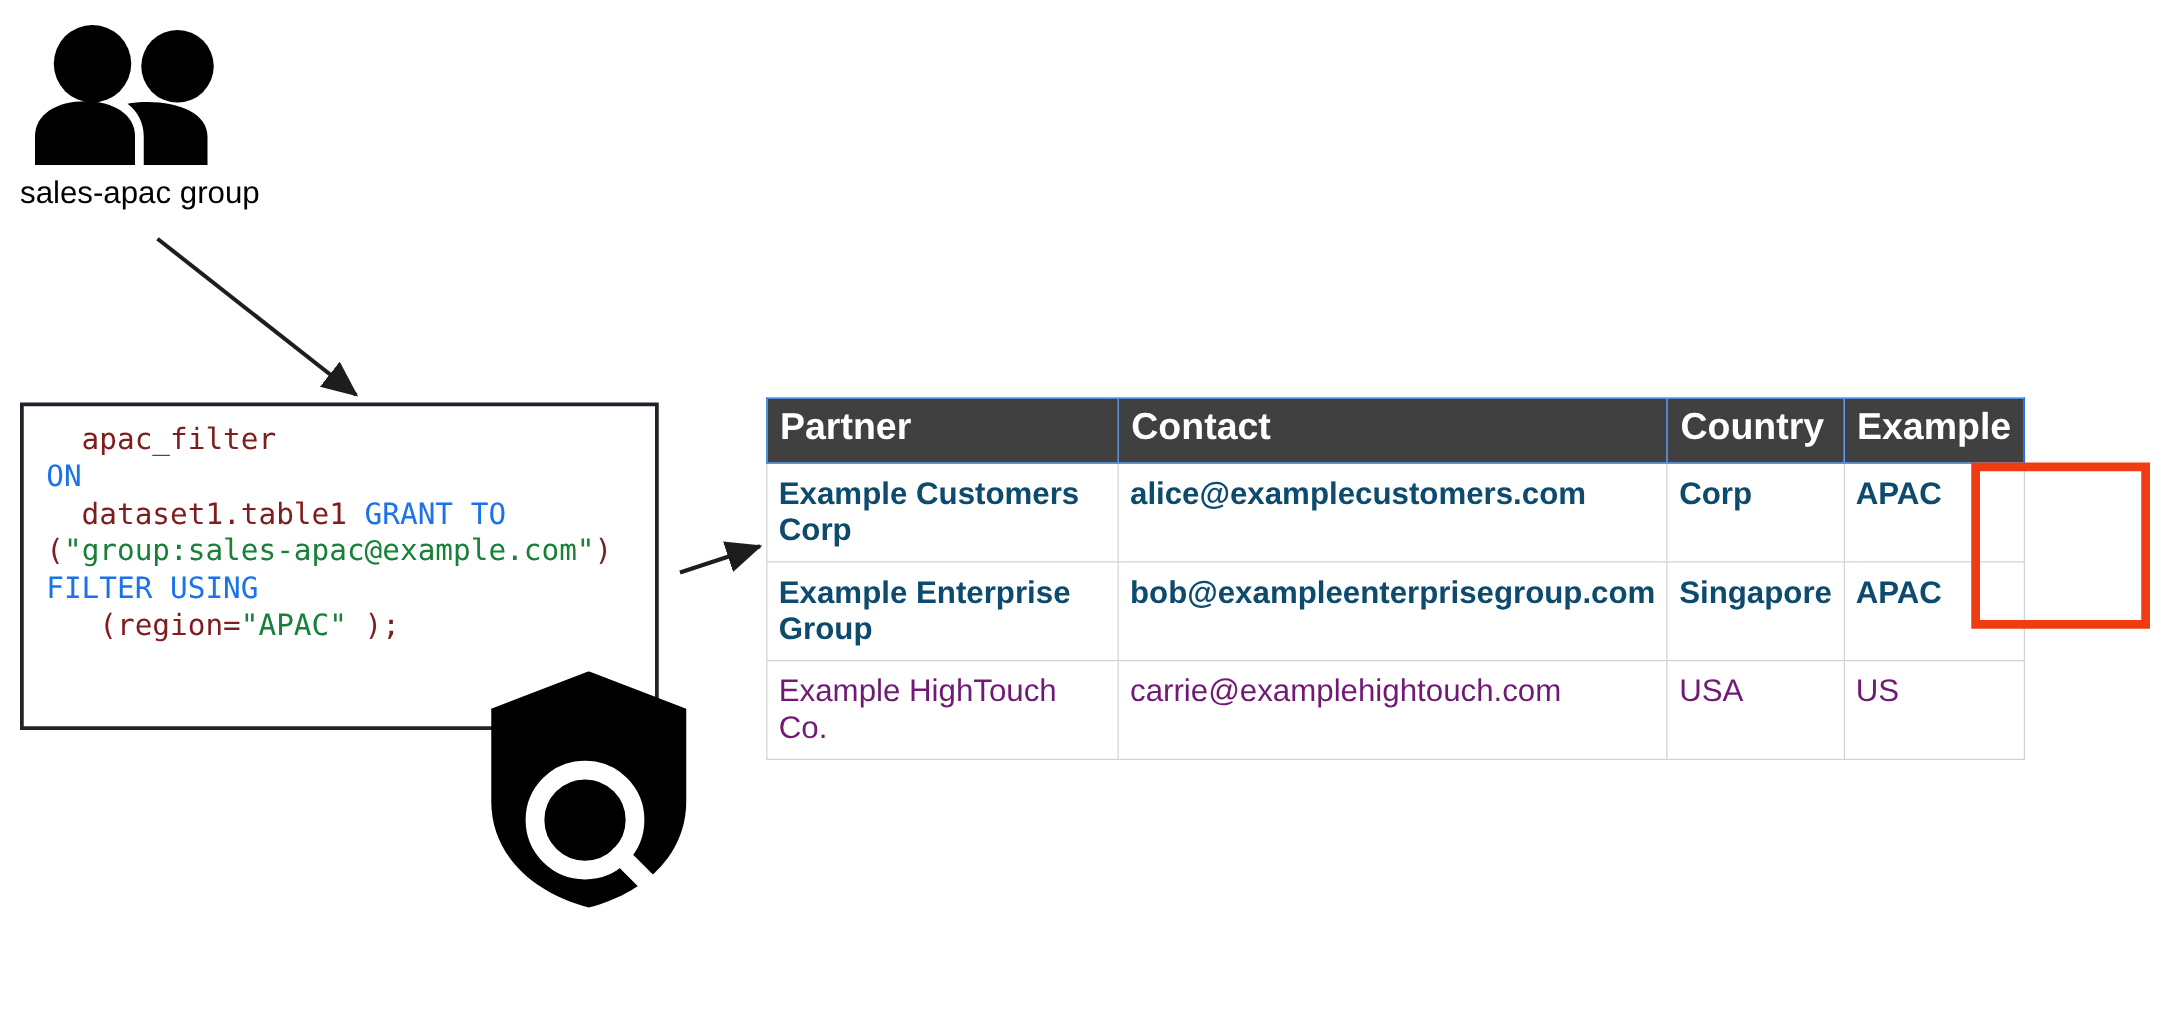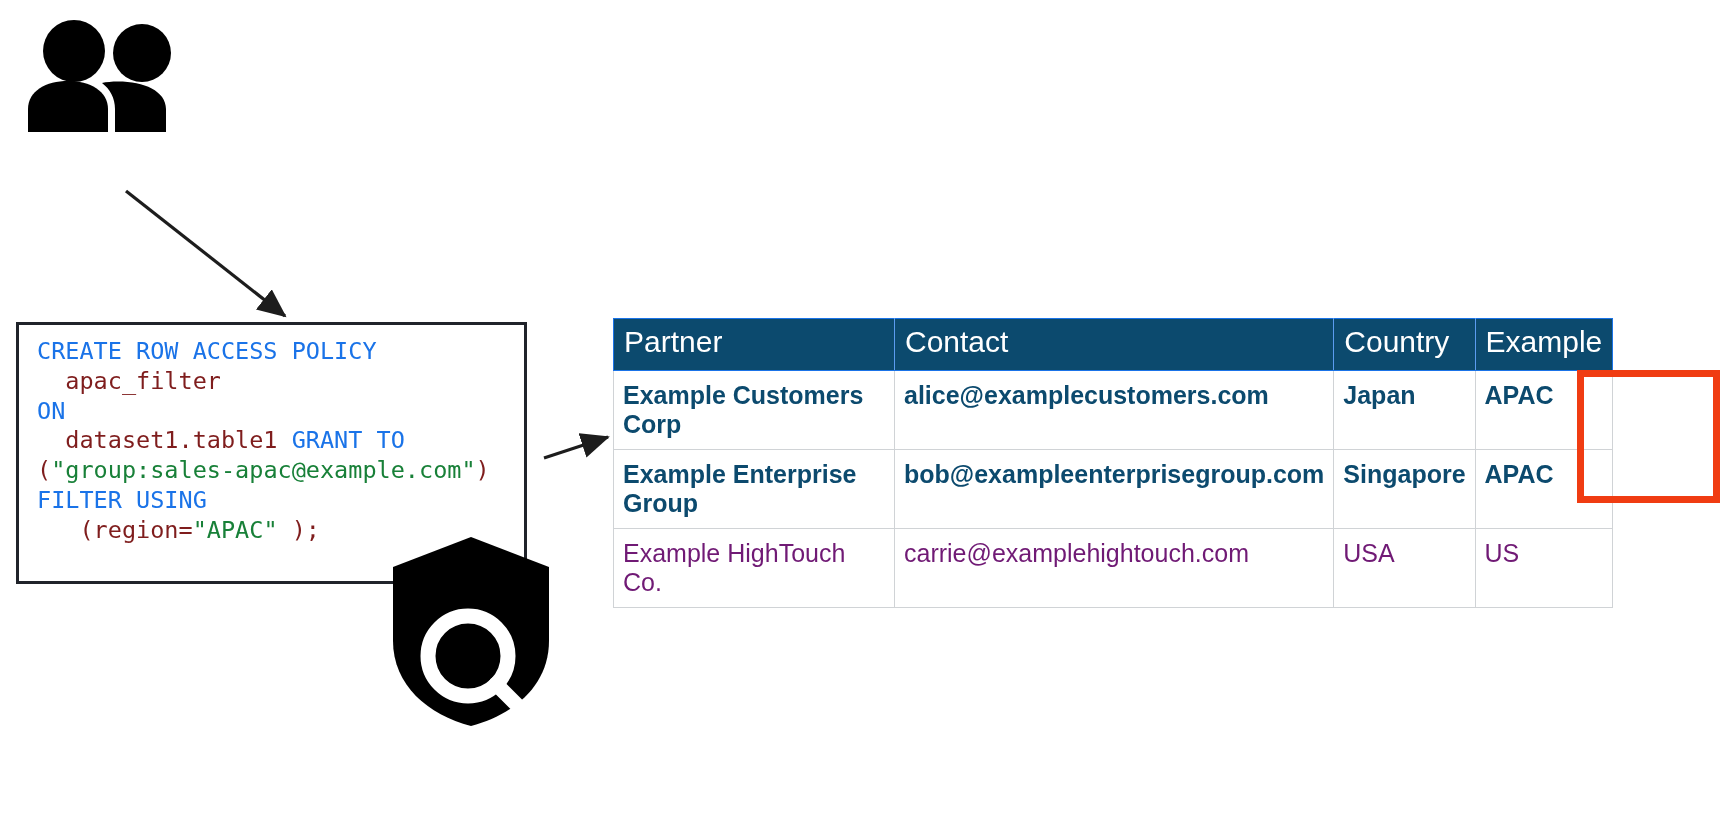--- a/index.html
+++ b/index.html
@@ -87,23 +87,23 @@
   #partner-table th,
   #partner-table td {
     border: 1px solid #d0d3d6;
     padding: 10px 9px 10px 9px;
     vertical-align: top;
     text-align: left;
     font-size: 25px;
     line-height: 1.16;
   }
   #partner-table thead th {
-    background: #0c4a6e;
+    background: #404040;
     color: #ffffff;
-    font-weight: normal;
+    font-weight: bold;
     font-size: 30px;
     border-color: #1a73e8;
     border-right-color: #5b9cf0;
     padding: 6px 10px 10px 10px;
     height: 46px;
     box-sizing: border-box;
   }
   #partner-table thead th:last-child { border-right-color: #1a73e8; }
 
   #partner-table tbody tr.row-active td {
@@ -138,34 +138,34 @@
 </head>
 <body>
 
 <div id="group-icon-block">
   <svg id="group-icon-svg" width="168" height="115" viewBox="0 0 168 115">
     <circle cx="54" cy="33" r="31" fill="#000000"></circle>
     <circle cx="122" cy="35" r="29" fill="#000000"></circle>
     <path d="M88 114 L88 91 C88 73 70 63 48 63 C26 63 8 73 8 91 L8 114 Z" fill="#000000"></path>
     <path d="M95 114 L95 91 C95 80 90 71 82 65 C86 64 92 63.5 98 63.5 C124 63.5 146 73 146 91 L146 114 Z" fill="#000000"></path>
   </svg>
+  <div id="group-caption">sales-apac group</div>
 </div>
 
 <svg class="arrow-layer">
   <defs>
     <marker id="ah" markerWidth="10" markerHeight="10" refX="8.4" refY="4" orient="auto">
       <path d="M0,0 L9,4 L0,8 z" fill="#1d1d1d"></path>
     </marker>
   </defs>
   <line x1="126" y1="191" x2="285" y2="316" stroke="#1d1d1d" stroke-width="3.2" marker-end="url(#ah)"></line>
   <line x1="544" y1="458" x2="608" y2="437" stroke="#1d1d1d" stroke-width="3.2" marker-end="url(#ah)"></line>
 </svg>
 
-<div id="code-box"><span class="kw">CREATE ROW ACCESS POLICY
-</span><span class="pln">  apac_filter
+<div id="code-box"><span class="pln">  apac_filter
 </span><span class="kw">ON
 </span><span class="pln">  dataset1.table1 </span><span class="kw">GRANT TO
 </span><span class="pln">(</span><span class="str">"group:sales-apac@example.com"</span><span class="pln">)
 </span><span class="kw">FILTER USING
 </span><span class="pln">   (region=</span><span class="str">"APAC"</span><span class="pln"> );</span></div>
 
 <svg id="shield-icon" width="158" height="190" viewBox="0 0 158 190">
   <path d="M79 0 L157 30 L157 104 C157 148 122 178 79 189 C36 178 1 148 1 104 L1 30 Z" fill="#000000"></path>
   <circle cx="76" cy="119" r="40" fill="none" stroke="#ffffff" stroke-width="15"></circle>
   <line x1="104" y1="147" x2="133" y2="176" stroke="#ffffff" stroke-width="15" stroke-linecap="round"></line>
@@ -183,21 +183,21 @@
       <th>Partner</th>
       <th>Contact</th>
       <th>Country</th>
       <th>Example</th>
     </tr>
   </thead>
   <tbody>
     <tr class="row-active">
       <td>Example Customers Corp</td>
       <td>alice@examplecustomers.com</td>
-      <td>Japan</td>
+      <td>Corp</td>
       <td>APAC</td>
     </tr>
     <tr class="row-active">
       <td>Example Enterprise Group</td>
       <td>bob@exampleenterprisegroup.com</td>
       <td>Singapore</td>
       <td>APAC</td>
     </tr>
     <tr class="row-muted">
       <td>Example HighTouch Co.</td>

